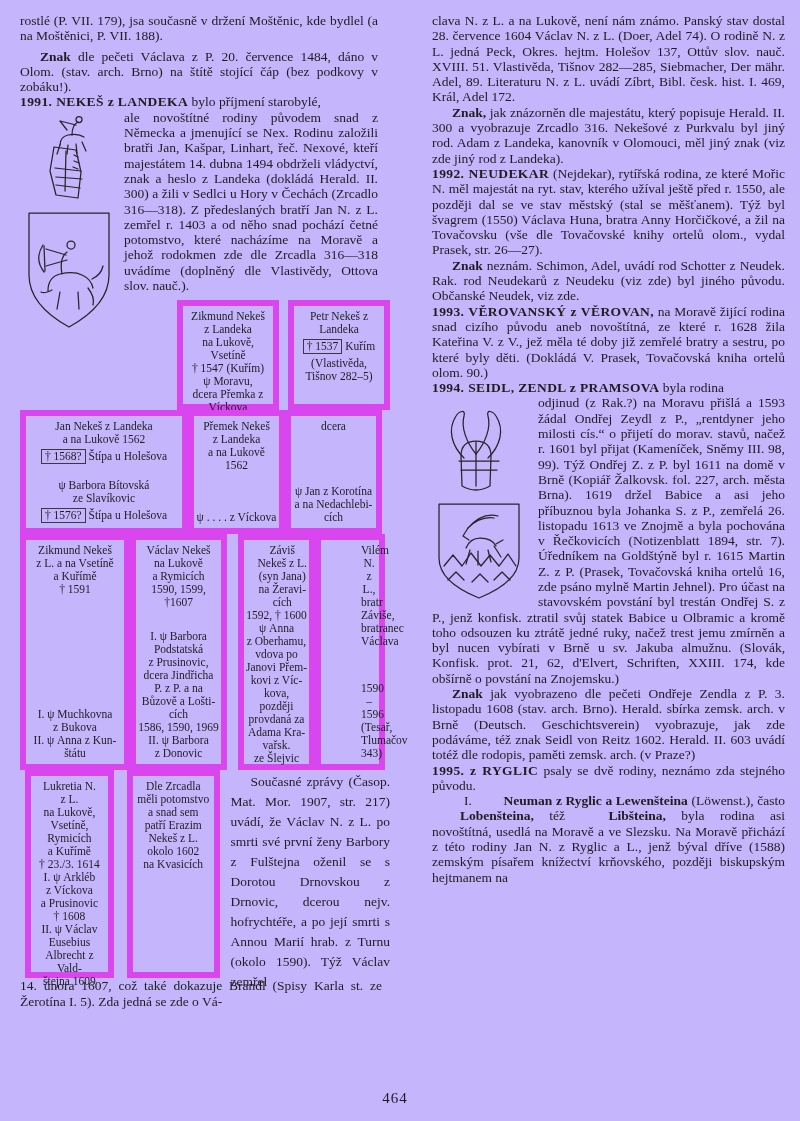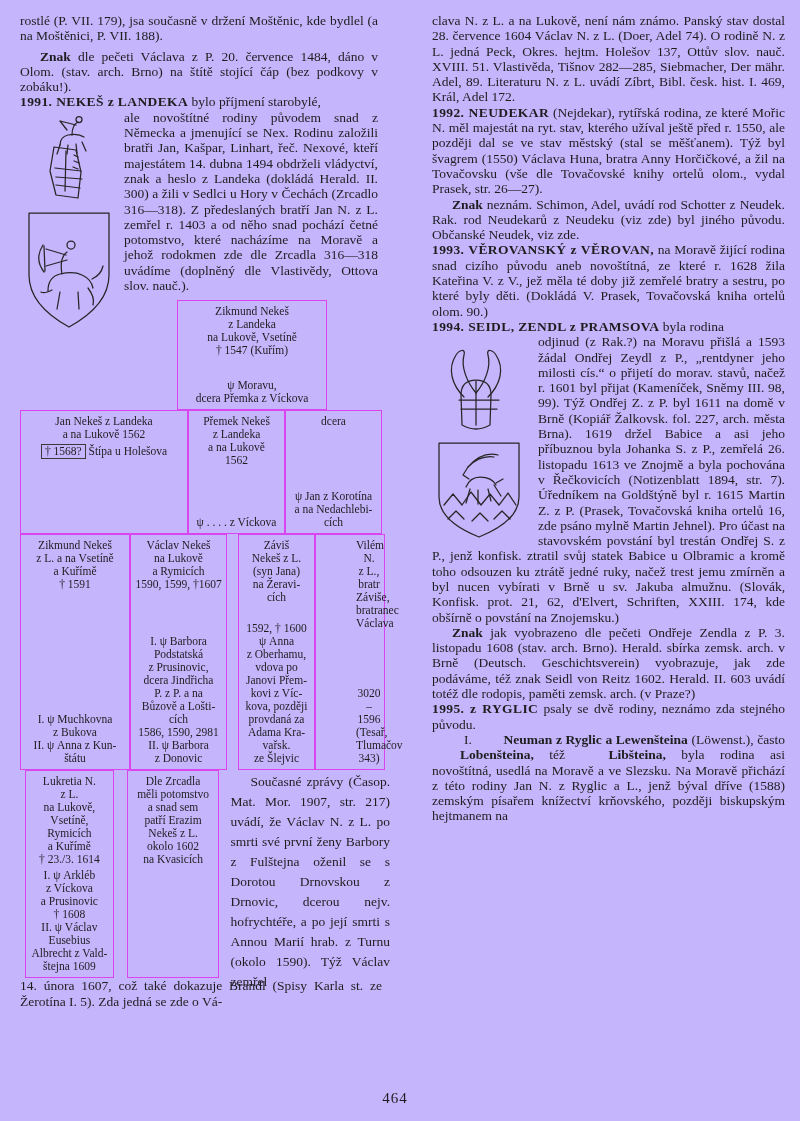--- a/index.html
+++ b/index.html
@@ -18,21 +18,21 @@
   .lead { font-weight:bold; }
   .caps-lead { font-weight:bold; letter-spacing:0.4px; }
   .bold { font-weight:bold;padding-left:28px; }
   .arms { float:left; }
   .arms svg { display:block; }
   .arms-nekes { width:94px; height:224px; margin:3px 8px 0 2px; }
   .arms-seidl { width:94px; height:202px; margin:3px 12px 0 0; }
   .gen-table { width:370px; margin-top:7px; font-size:11.5px; line-height:13px; }
   .trow { display:flex; align-items:stretch; }
   .cell {
-    border:1px solid #d946ef; box-sizing:border-box;
+    border:6px solid #d946ef; box-sizing:border-box;
     padding:4px 2px; text-align:center;
     display:flex; flex-direction:column; justify-content:space-between;
   }
   .cell-top { }
   .pre { white-space:pre-line; }
   .boxed { display:inline-block; border:1px solid #3a3a3a; padding:0 3px; margin:1px 0; }
   .cellline { margin-top:2px; }
   .spacer { border:none; }
   .side-text {
     box-sizing:border-box; font-size:13.5px; line-height:20px;
@@ -91,28 +91,38 @@
 
       <div class="trow" style="height:110px;">
         <div class="cell" style="margin-left:53px; width:150px;">
           <div class="pre cell-top">Zikmund Nekeš
 z Landeka
 na Lukově, Vsetíně
 † 1547 (Kuřím)</div>
           <div class="pre">ψ Moravu,
 dcera Přemka z Víckova</div>
         </div>
+        <div class="cell" style="margin-left:9px; width:150px; justify-content:flex-start;">
+          <div>Petr Nekeš z Landeka</div>
+          <div class="cellline"><span class="boxed">† 1537</span> <span>Kuřím</span></div>
+          <div class="cellline">(Vlastivěda, Tišnov 282–5)</div>
+        </div>
       </div>
 
       <div class="trow" style="height:124px;">
         <div class="cell" style="width:168px;">
           <div>
             <div class="pre">Jan Nekeš z Landeka
 a na Lukově 1562</div>
             <div class="cellline"><span class="boxed">† 1568?</span> <span>Štípa u Holešova</span></div>
+          </div>
+          <div>
+            <div class="pre">ψ Barbora Bítovská
+ze Slavíkovic</div>
+            <div class="cellline"><span class="boxed">† 1576?</span> <span>Štípa u Holešova</span></div>
           </div>
         </div>
         <div class="cell" style="width:97px;">
           <div class="pre">Přemek Nekeš
 z Landeka
 a na Lukově
 1562</div>
           <div class="pre">ψ . . . . z Víckova</div>
         </div>
         <div class="cell" style="width:97px;">
@@ -139,26 +149,26 @@
 na Lukově
 a Rymicích
 1590, 1599, †1607</div>
           <div class="pre">I. ψ Barbora
 Podstatská
 z Prusinovic,
 dcera Jindřicha
 P. z P. a na
 Bůzově a Lošti-
 cích
-1586, 1590, 2981
+1586, 1590, 1969
 II. ψ Barbora
 z Donovic</div>
         </div>
         <div class="spacer" style="width:11px;"></div>
-        <div class="cell" style="width:77px;">
+        <div class="cell" style="width:77px;align-items:flex-end;">
           <div class="pre">Záviš
 Nekeš z L.
 (syn Jana)
 na Žeravi-
 cích</div>
           <div class="pre">1592, † 1600
 ψ Anna
 z Oberhamu,
 vdova po
 Janovi Přem-
@@ -168,21 +178,21 @@
 Adama Kra-
 vařsk.
 ze Šlejvic</div>
         </div>
         <div class="cell" style="width:70px;padding-left:40px;">
           <div class="pre">Vilém N.
 z L., bratr
 Záviše,
 bratranec
 Václava</div>
-          <div class="pre">3020 – 1596
+          <div class="pre">1590 – 1596
 (Tesař,
 Tlumačov
 343)</div>
         </div>
       </div>
 
       <div class="trow" style="height:208px;">
         <div class="cell" style="margin-left:5px; width:90px;">
           <div class="pre">Lukretia N.
 z L.
@@ -215,20 +225,21 @@
     </div>
 
     <p class="body bottom-para">14. února 1607, což také dokazuje Brandl (Spisy Karla st. ze Žerotína I. 5). Zda jedná se zde o Vá-</p>
 
   </div>
 
   <div class="col col-right">
 
     <p class="body">clava N. z L. a na Lukově, není nám známo. Panský stav dostal 28. července 1604 Václav N. z L. (Doer, Adel 74). O rodině N. z L. jedná Peck, Okres. hejtm. Holešov 137, Ottův slov. nauč. XVIII. 51. Vlastivěda, Tišnov 282—285, Siebmacher, Der mähr. Adel, 89. Literaturu N. z L. uvádí Zíbrt, Bibl. česk. hist. I. 469, Král, Adel 172.</p>
 
+    <p class="body indent"><span class="lead">Znak,</span><span> jak znázorněn dle majestátu, který popisuje Herald. II. 300 a vyobrazuje Zrcadlo 316. Nekešové z Purkvalu byl jiný rod. Adam z Landeka, kanovník v Olomouci, měl jiný znak (viz zde jiný rod z Landeka).</span></p>
 
     <p class="body gap"><span class="caps-lead">1992. NEUDEKAR</span><span> (Nejdekar), rytířská rodina, ze které Mořic N. měl majestát na ryt. stav, kterého užíval ještě před r. 1550, ale později dal se ve stav městský (stal se měšťanem). Týž byl švagrem (1550) Václava Huna, bratra Anny Horčičkové, a žil na Tovačovsku (vše dle Tovačovské knihy ortelů olom., vydal Prasek, str. 26—27).</span></p>
 
     <p class="body indent"><span class="lead">Znak</span><span> neznám. Schimon, Adel, uvádí rod Schotter z Neudek. Rak. rod Neudekarů z Neudeku (viz zde) byl jiného původu. Občanské Neudek, viz zde.</span></p>
 
     <p class="body gap"><span class="caps-lead">1993. VĚROVANSKÝ z VĚROVAN,</span><span> na Moravě žijící rodina snad cizího původu aneb novoštítná, ze které r. 1628 žila Kateřina V. z V., jež měla té doby již zemřelé bratry a sestru, po které byly děti. (Dokládá V. Prasek, Tovačovská kniha ortelů olom. 90.)</span></p>
 
     <p class="body gap"><span class="caps-lead">1994. SEIDL, ZENDL z PRAMSOVA</span><span> byla rodina</span></p>
 
     <p class="body">

